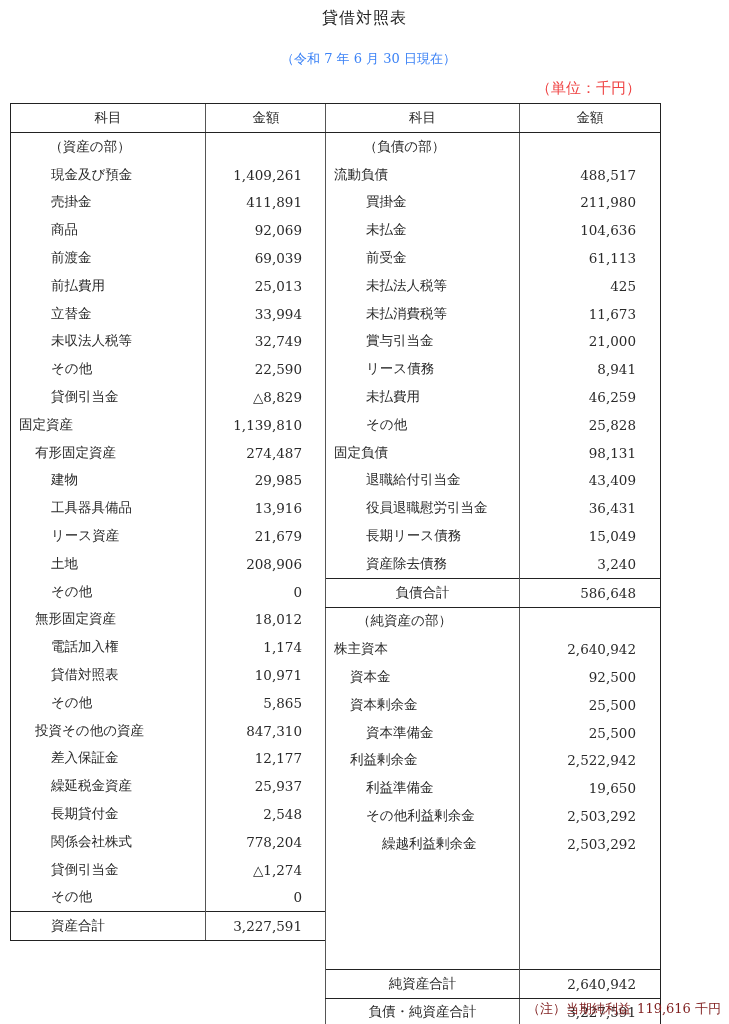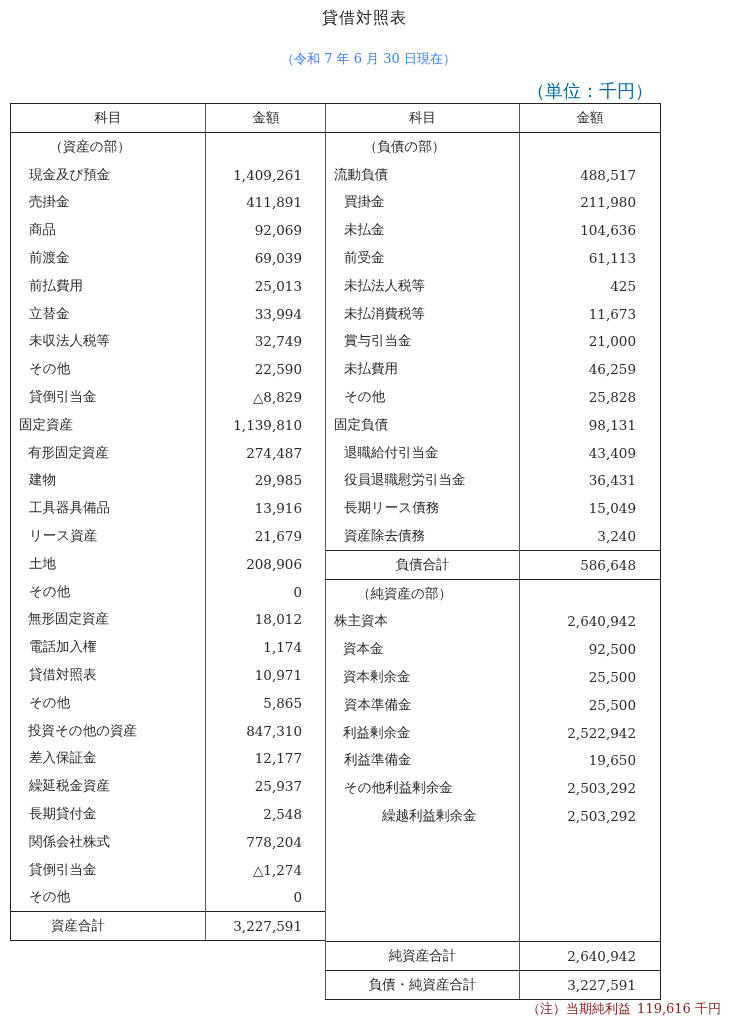--- a/index.html
+++ b/index.html
@@ -2,37 +2,37 @@
 <html><head>
 <meta charset="utf-8">
 <style>
   html, body { margin:0; padding:0; background:#ffffff; }
   body { width:729px; height:1024px; position:relative; overflow:hidden;
          font-family:"DejaVu Serif","Liberation Serif",serif; color:#2a2a2a; }
   .title { position:absolute; top:8px; left:0; width:729px; text-align:center;
            font-size:16px; letter-spacing:1px; color:#222; }
   .date { position:absolute; top:50px; left:4px; width:729px; text-align:center;
           font-size:13px; color:#3b82f6; }
-  .unit { position:absolute; top:79px; right:76px; font-size:18px; color:#0369a1; }
+  .unit { position:absolute; top:79px; right:88px; font-size:15px; color:#ef4444; }
   .col { position:absolute; top:103px; box-sizing:border-box; }
   .col.left { left:10px; width:316px; }
   .col.right { left:325px; width:336px; }
   table { border-collapse:collapse; width:100%; table-layout:fixed; }
   td, th { font-weight:normal; font-size:13.5px; height:27.8px; padding:0; white-space:nowrap; overflow:hidden; }
   th { border-top:1.5px solid #222; border-bottom:1.5px solid #222; text-align:center; height:28px; }
   .left th:first-child, .left td:first-child { border-left:1.5px solid #222; }
   .name { padding-left:8px; }
   .amt { text-align:right; padding-right:24px; border-left:1px solid #555; }
   .left .amt { width:120px; }
   .right .amt { width:140px; border-right:1.5px solid #222;margin-top:30px; }
   .right th:first-child, .right td:first-child { border-left:1px solid #555; }
   .sec { text-align:center; padding-left:0; padding-right:36px; }
   .i1 { padding-left:8px; }
-  .i2 { padding-left:17px; }
-  .i3 { padding-left:18px;margin-top:46px; }
+  .i2 { padding-left:24px; }
+  .i3 { padding-left:40px;margin-top:46px; }
   .i4 { padding-left:56px; }
   .total td { border-top:1.5px solid #222; border-bottom:1.5px solid #222; }
   .total td.name { text-align:center; padding-left:0; }
   .left .total td.name { text-align:left; padding-left:40px; }
   .note { position:absolute; top:1000px; right:8px; font-size:13px; color:#7f1d1d; }
   .note span { margin-left:6px; }
 </style>
 </head>
 <body>
 
@@ -206,20 +206,24 @@
         </tr>
         <tr>
           <td class="name i3">未払消費税等</td>
           <td class="amt">11,673</td>
         </tr>
         <tr>
           <td class="name i3">賞与引当金</td>
           <td class="amt">21,000</td>
         </tr>
         <tr>
+          <td class="name i3">リース債務</td>
+          <td class="amt">8,941</td>
+        </tr>
+        <tr>
           <td class="name i3">未払費用</td>
           <td class="amt">46,259</td>
         </tr>
         <tr>
           <td class="name i3">その他</td>
           <td class="amt">25,828</td>
         </tr>
         <tr>
           <td class="name i1">固定負債</td>
           <td class="amt">98,131</td>

